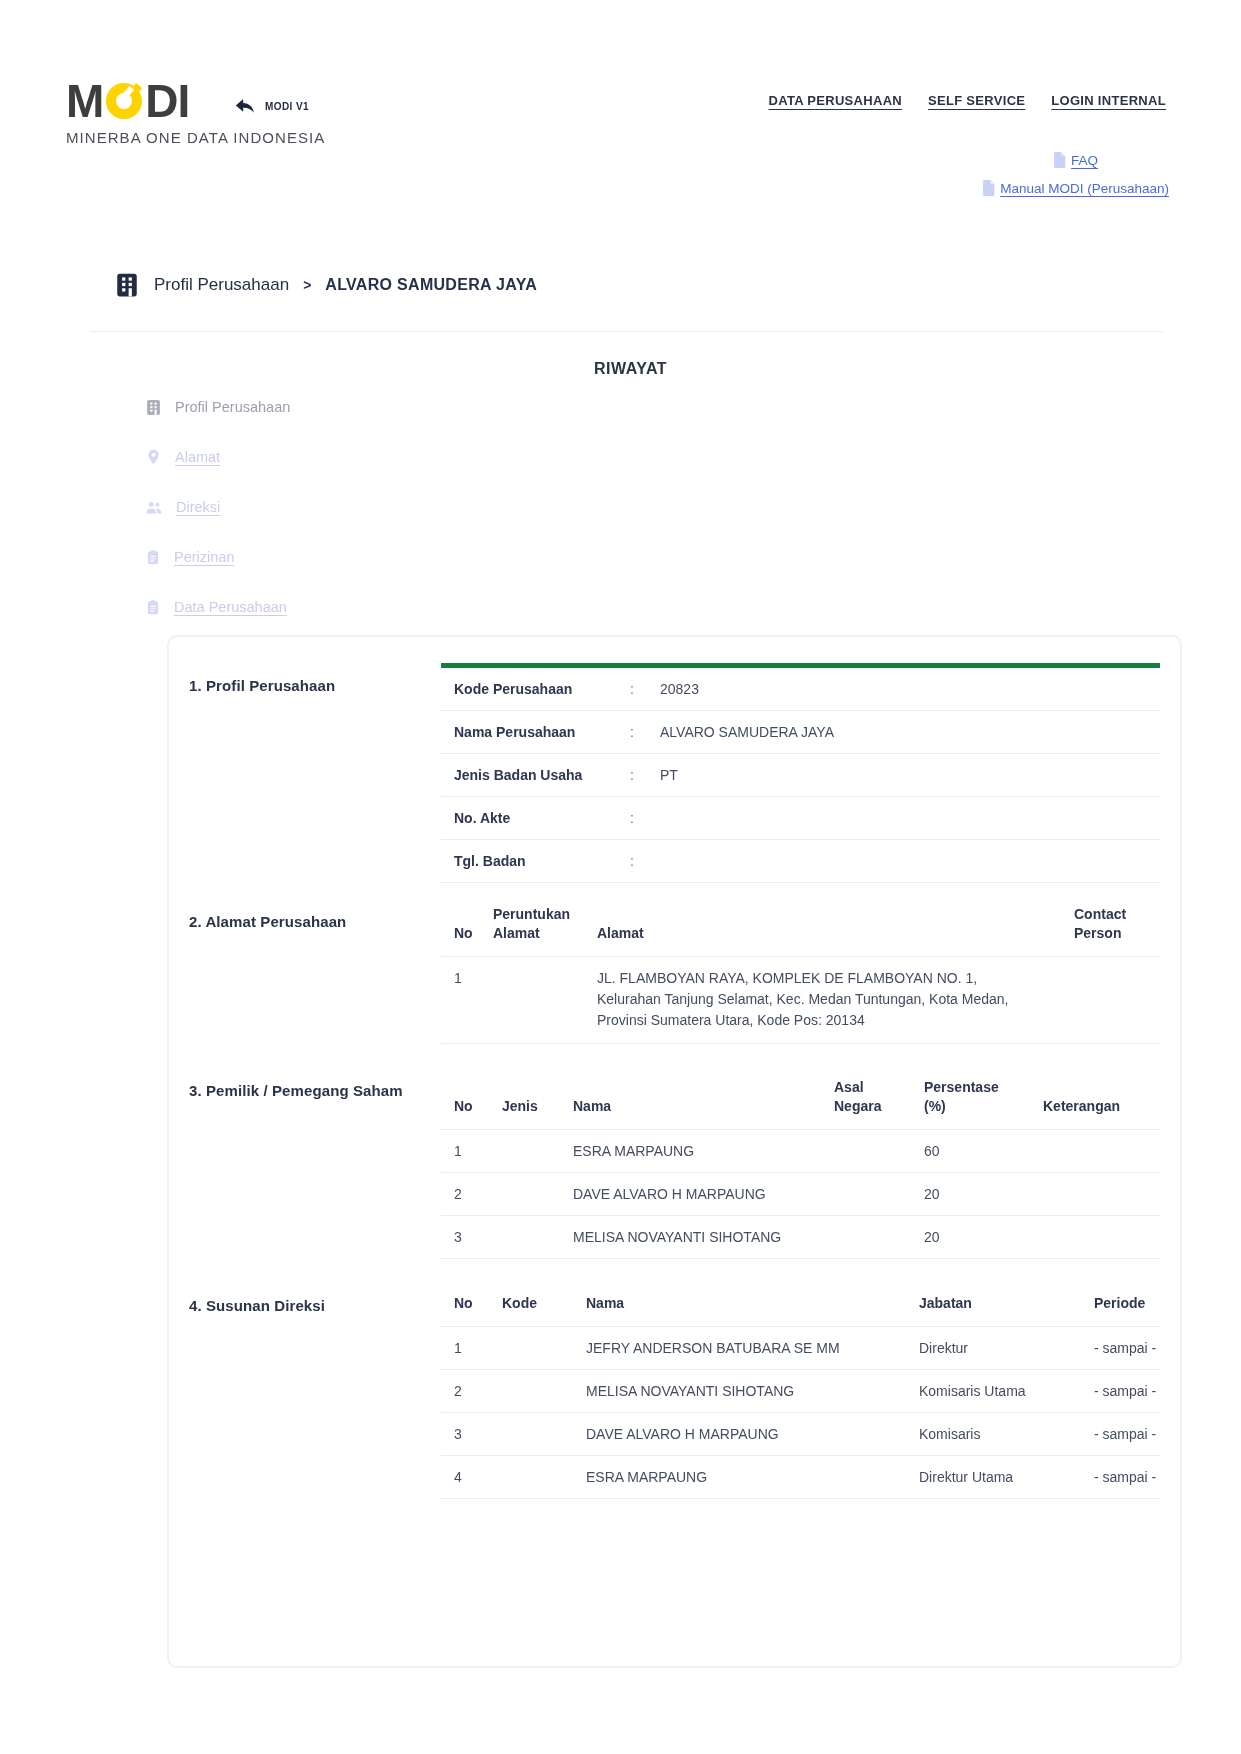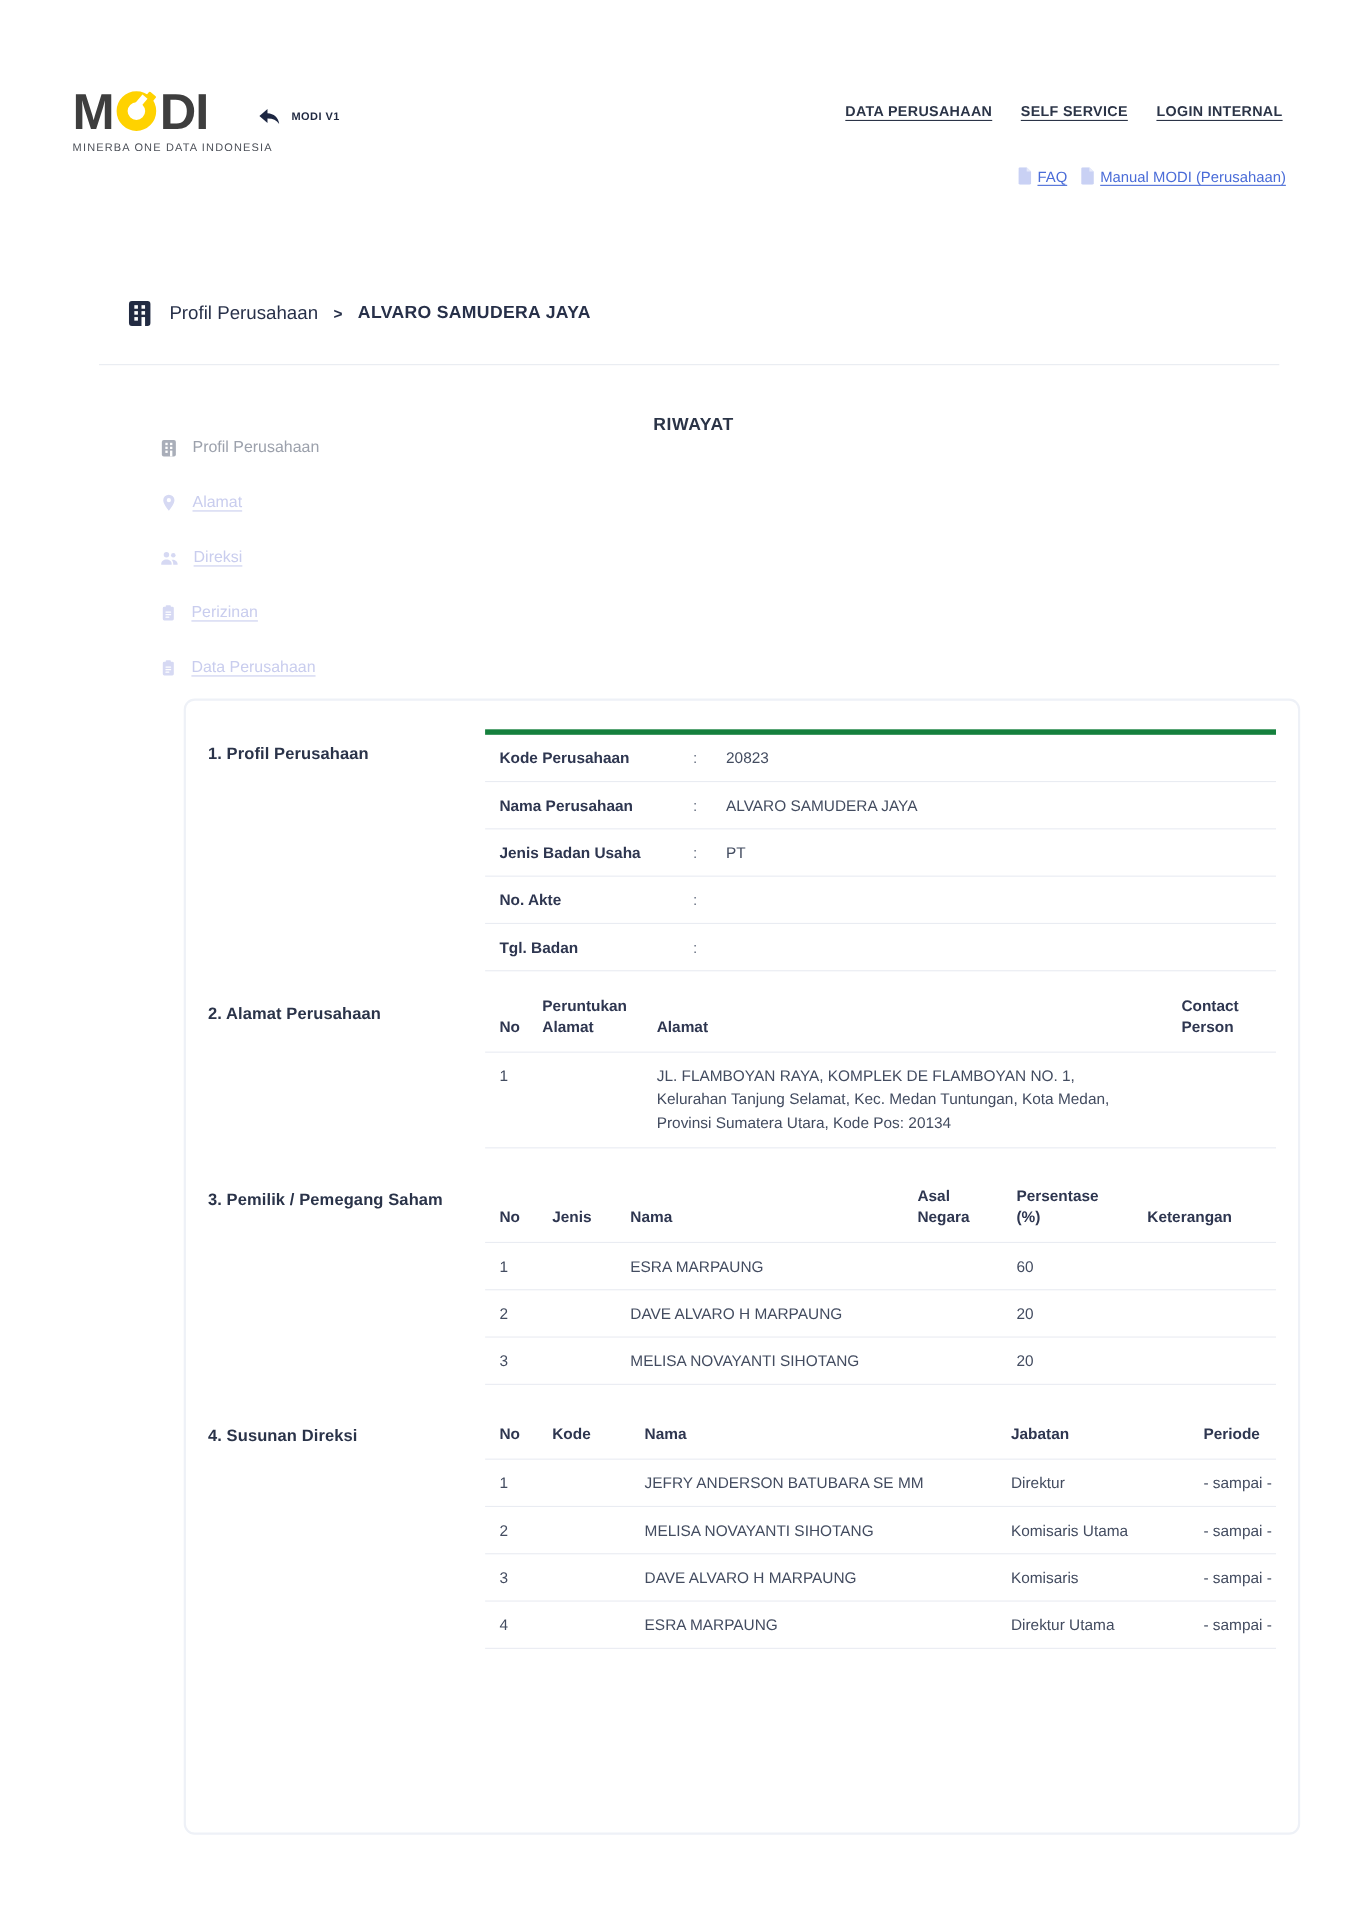--- a/index.html
+++ b/index.html
@@ -7,44 +7,44 @@
   body { font-family:"Liberation Sans", sans-serif; color:#2a3349; }
   .page { position:relative; width:1241px; height:1754px; margin:0 auto; background:#fff; overflow:hidden; }
 
   
   .logo { position:absolute; left:66px; top:78px; display:block; text-decoration:none; cursor:pointer; }
   .logo-word { display:flex; align-items:center; }
   .logo-letter { font-size:46px; font-weight:900; letter-spacing:-1px; color:#3e3e3e; line-height:1; }
   .logo-o { position:relative; width:36px; height:36px; border:10px solid #ffd200; border-radius:50%; margin:0 3px; }
   .logo-o-slash { position:absolute; width:6px; height:15px; background:#fff; transform:rotate(40deg); top:-7px; right:2px; }
   .logo-o-nib { position:absolute; width:8px; height:13px; background:#ffd200; transform:rotate(40deg); top:-9px; right:-7px; border-radius:1px; }
-  .logo-sub { margin-top:5px; font-size:10px; letter-spacing:1.05px; font-weight:500; color:#4b4f57; white-space:nowrap;text-align:center; }
+  .logo-sub { margin-top:5px; font-size:15px; letter-spacing:1.05px; font-weight:500; color:#4b4f57; white-space:nowrap;text-align:center; }
 
   .back-link { position:absolute; left:234px; top:98px; display:flex; align-items:center; gap:9px; text-decoration:none; color:#1f2840; cursor:pointer; }
   .back-link .back-label { font-size:10px; font-weight:700; letter-spacing:0.4px; }
   .back-arrow { color:#1d2742; display:flex; }
 
   .top-nav { position:absolute; top:93px; right:75px; display:flex; gap:26px; }
   .top-nav a { font-size:13px; font-weight:700; letter-spacing:0.3px; color:#2b3447; text-decoration:underline; text-underline-offset:4px; cursor:pointer; }
 
-  .doc-links { position:absolute; top:152px; right:72px; display:flex; gap:12px; align-items:center; }
+  .doc-links { position:absolute; top:152px; right:72px; display:flex; gap:12px; align-items:center;flex-direction:column; }
   .doc-link { display:flex; align-items:center; gap:4px; text-decoration:none; cursor:pointer; }
   .doc-link .doc-label { font-size:13.5px; color:#4a6cd8; text-decoration:underline; text-underline-offset:3px; }
   .pdf-ic { color:#c9d1f4; display:flex; }
 
   
   .breadcrumb { position:absolute; left:114px; top:272px; display:flex; align-items:center; gap:14px; }
   .crumb-icon { color:#222b42; display:flex; }
   .crumb-root { font-size:17px; font-weight:500; color:#273049; cursor:pointer; }
   .crumb-sep { font-size:14px; font-weight:700; color:#273049; }
   .crumb-current { font-size:16px; font-weight:700; letter-spacing:0.3px; color:#273049; }
   .breadcrumb-rule { position:absolute; left:90px; right:78px; top:331px; height:1px; background:#e8ebf1; }
 
   
-  .page-title { position:absolute; left:123px; top:378px; width:1015px; text-align:center; font-size:16px; font-weight:700; letter-spacing:0.5px; color:#2b3447; }
+  .page-title { position:absolute; left:123px; top:360px; width:1015px; text-align:center; font-size:16px; font-weight:700; letter-spacing:0.5px; color:#2b3447; }
 
   .menu { position:absolute; left:145px; top:396px; list-style:none; }
   .menu-item { display:flex; align-items:center; gap:13px; height:22px; margin-bottom:28px; cursor:pointer; }
   .menu-item .mi-icon { display:flex; }
   .menu-item .mi-label { font-size:14.5px; }
   .menu-item.current { cursor:default; }
   .menu-item.current .mi-icon { color:#a9aeb9; }
   .menu-item.current .mi-label { color:#9ca1ac; text-decoration:none; }
   .menu-item.linkstyle .mi-icon { color:#d6d9f3; }
   .menu-item.linkstyle .mi-label { color:#c9cdee; text-decoration:underline; text-underline-offset:3px; }

